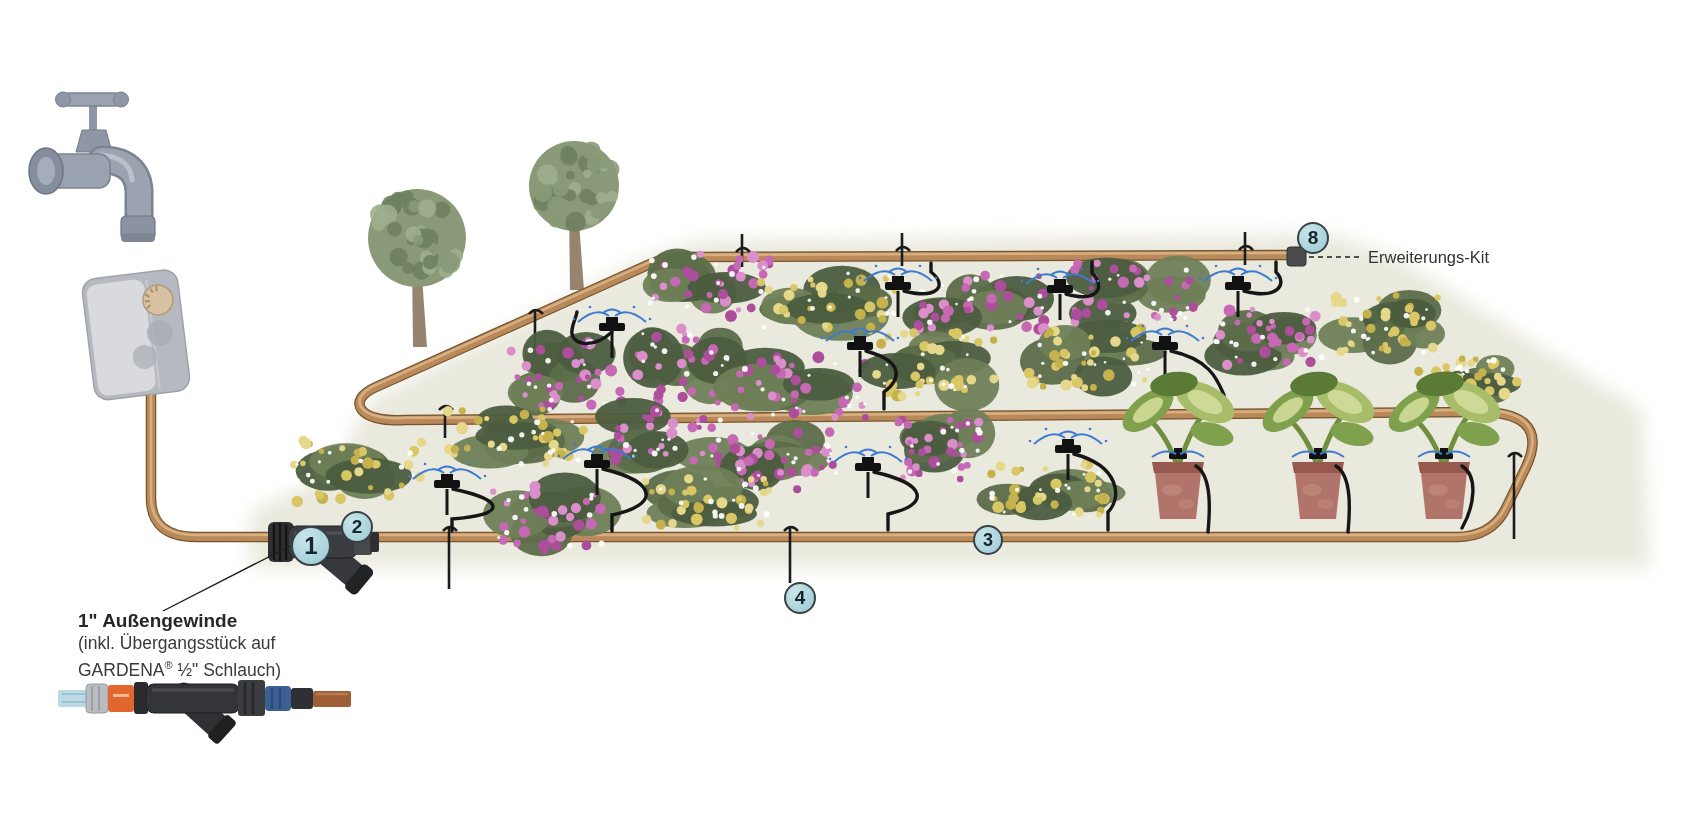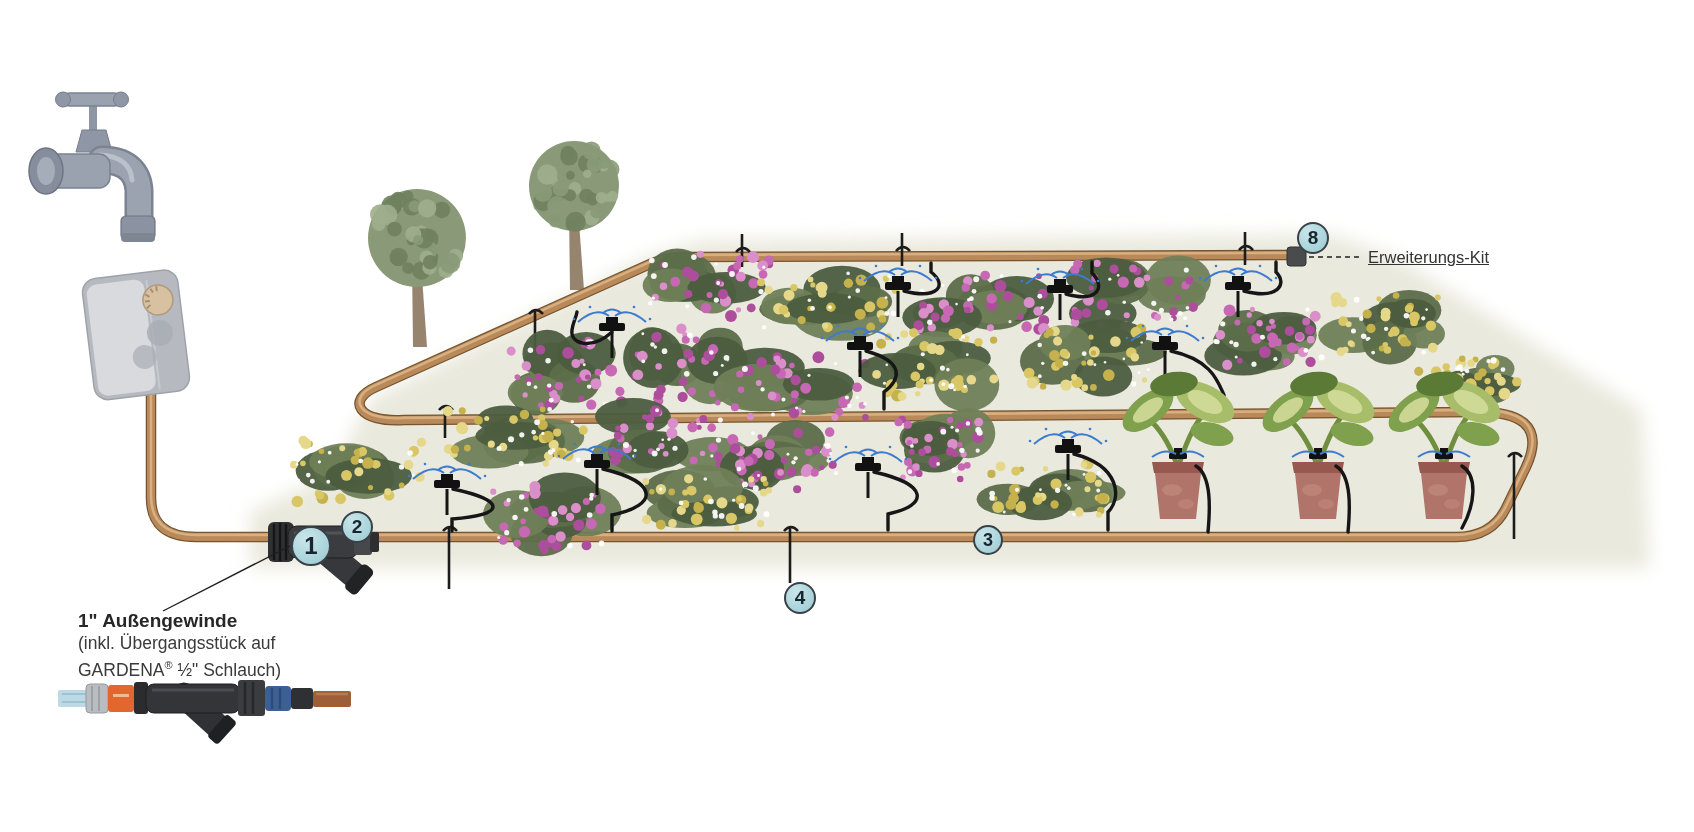--- a/index.html
+++ b/index.html
@@ -8,21 +8,21 @@
   .stage svg{position:absolute;left:0;top:0;}
   .marker{position:absolute;display:flex;align-items:center;justify-content:center;
           border-radius:50%;box-sizing:border-box;border:2px solid #394147;
           background:radial-gradient(circle at 35% 30%, #c9e6ea 0%, #aed6dd 55%, #9ccad3 100%);
           color:#17262e;font-weight:bold;z-index:6;}
   .note{position:absolute;left:78px;top:610px;z-index:5;color:#3a3a3a;
         font-size:17.5px;line-height:22px;}
   .note .note-line1{font-weight:bold;font-size:19px;color:#272727;}
   .note .sup{font-size:11px;vertical-align:super;}
   .ext-label{position:absolute;left:1368px;top:248px;z-index:5;
-             font-size:16.5px;color:#333;text-decoration:underline;}
+             font-size:16.5px;color:#333;}
 </style>
 </head>
 <body>
 
 <div class="stage">
   <svg id="scene" width="1694" height="832" viewBox="0 0 1694 832">
     <defs>
       <filter id="soft" x="-20%" y="-20%" width="140%" height="140%">
         <feGaussianBlur stdDeviation="9"></feGaussianBlur>
       </filter>

